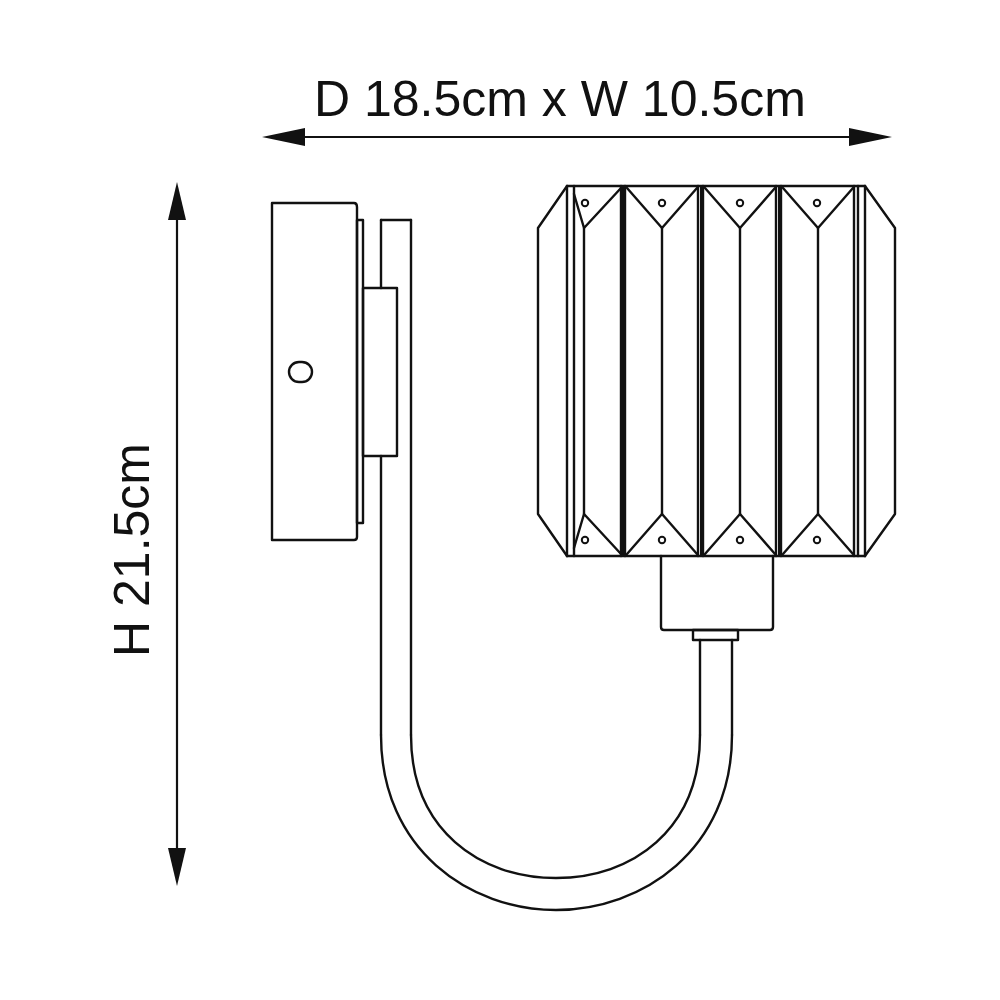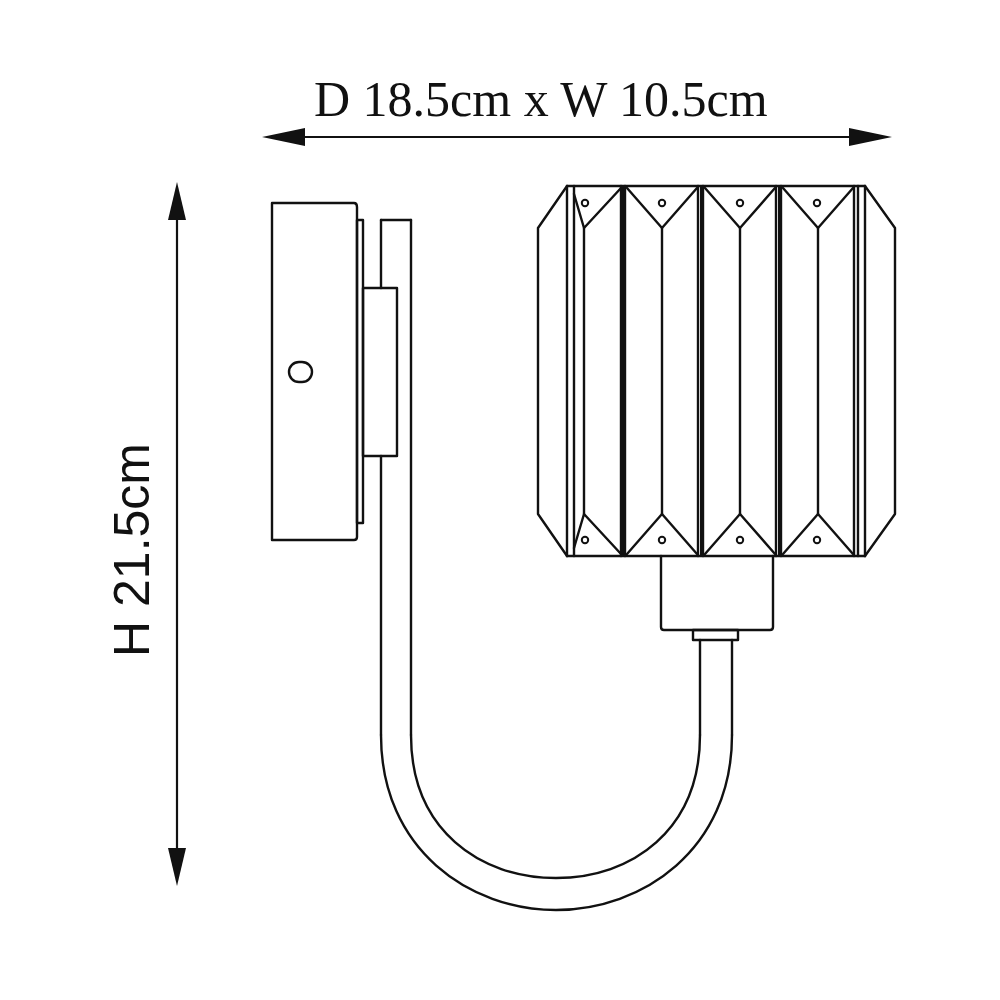--- a/index.html
+++ b/index.html
@@ -9,21 +9,20 @@
       position: absolute;
       font-family: "Liberation Sans", "DejaVu Sans", sans-serif;
       color: #111111;
       white-space: nowrap;
       line-height: 1;
     }
     #label-depth-width {
       left: 314px; top: 74px;
       font-size: 50px;
       letter-spacing: 0px;
-      font-family: Liberation Serif, serif;
     }
     #label-height {
       left: 132px; top: 550px;
       font-size: 50px;
       transform: translate(-50%, -50%) rotate(-90deg);
       transform-origin: center center;
     }
     svg .ln { fill: none; stroke: #111111; stroke-width: 2.4; stroke-linejoin: round; stroke-linecap: round; }
     svg .thin { fill: none; stroke: #111111; stroke-width: 2; }
     svg .arrow-head { fill: #111111; stroke: none; }

